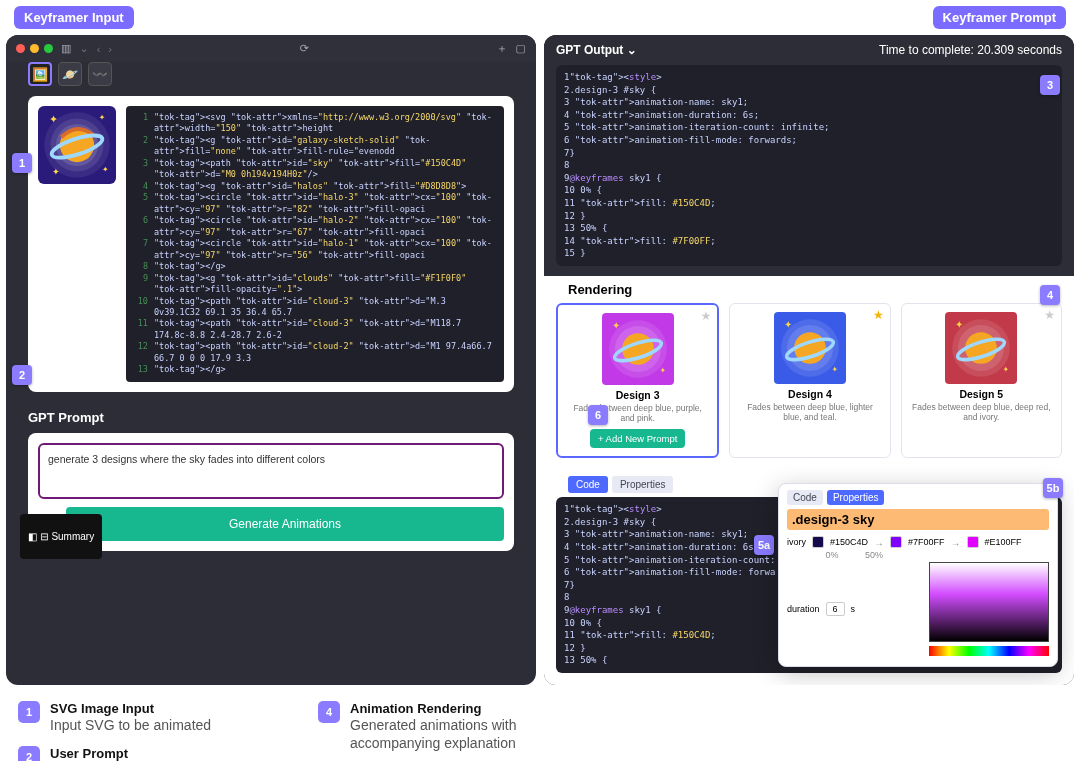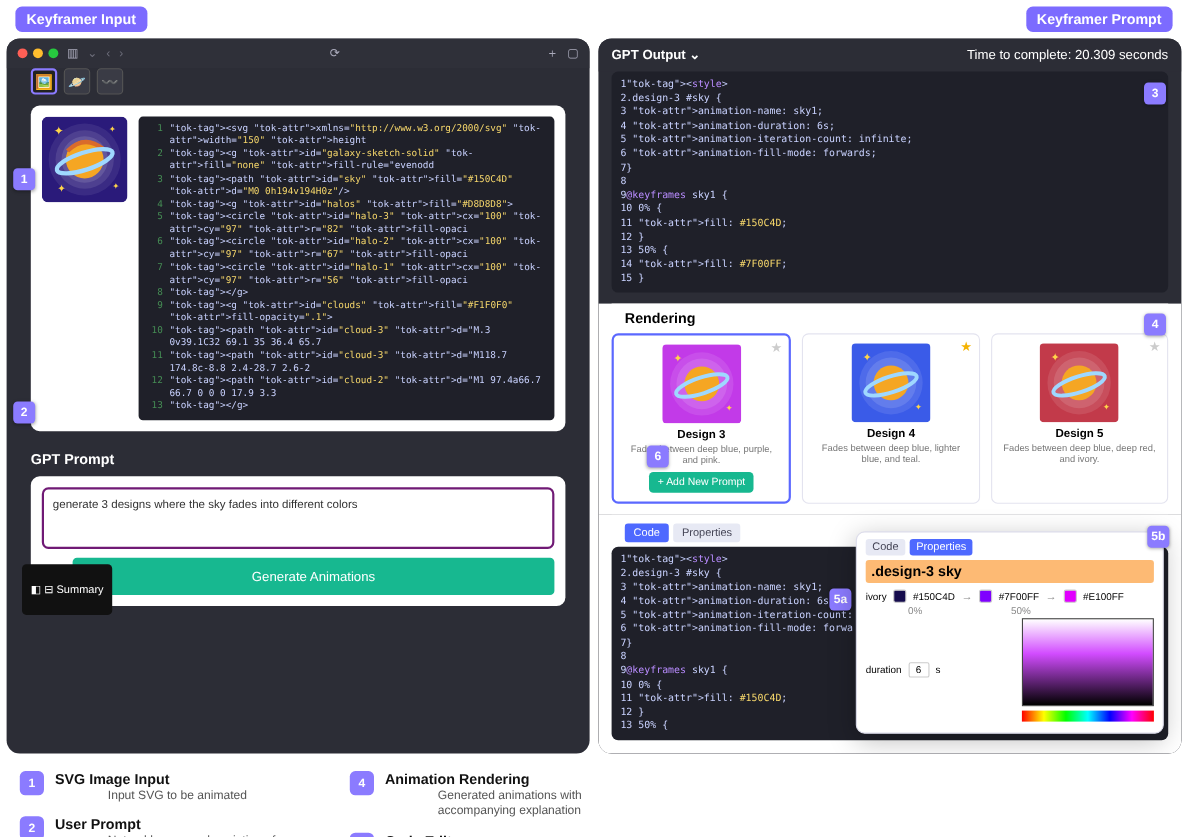--- a/index.html
+++ b/index.html
@@ -64,21 +64,21 @@
   .gradient{height:80px; background:linear-gradient(to bottom,#fff,#d24cff 40%,#000); position:relative; border:1px solid #444;}
   .huebar{height:10px; margin-top:4px; background:linear-gradient(to right,red,yellow,lime,cyan,blue,magenta,red);}
   .rbottom{background:#fff; padding:0 12px 12px; position:relative;}
   .rcode2{background:#1f2029; border-radius:6px; padding:6px 8px; font-family:ui-monospace,monospace; font-size:9px; line-height:1.4; color:#c9d2ff; min-height:110px;}
   
   .legend{display:flex; gap:50px; padding:16px 12px 4px;}
   .legcol{flex:0 0 auto;}
   .legitem{display:flex; gap:10px; margin-bottom:12px; max-width:250px;}
   .legnum{width:22px;height:22px;background:#8b7bff;color:#fff;font-weight:700;border-radius:5px;display:flex;align-items:center;justify-content:center;font-size:11px;flex:0 0 22px;}
   .legtitle{font-weight:800; font-size:13px; color:#111;}
-  .legdesc{font-size:11px; color:#555; line-height:1.3;margin-left:48px;}
+  .legdesc{font-size:14px; color:#555; line-height:1.3;}
   .arrow{color:#888; font-size:10px;}
 </style>
 </head>
 <body>
 
 <div class="figure">
   <div class="top-tags">
     <span class="tag">Keyframer Input</span>
     <span class="tag">Keyframer Prompt</span>
   </div>
@@ -310,21 +310,21 @@
             <span>#150C4D</span>
             <span class="arrow">→</span>
             <span class="swatch" style="background:#7F00FF"></span>
             <span>#7F00FF</span>
             <span class="arrow">→</span>
             <span class="swatch" style="background:#E100FF"></span>
             <span>#E100FF</span>
           </div>
           <div class="proprow" style="padding-left:18px; color:#888;">
             <span style="width:54px;text-align:center;">0%</span>
-            <span style="width:72px;text-align:right;">50%</span>
+            <span style="width:72px;text-align:left;">50%</span>
           </div>
           <div class="proprow">
             <span>duration</span>
             <span style="border:1px solid #ccc; padding:1px 6px; border-radius:2px;">6</span>
             <span>s</span>
             <div style="flex:1"></div>
             <div class="colorpick">
               <div class="gradient"></div>
               <div class="huebar"></div>
             </div>

